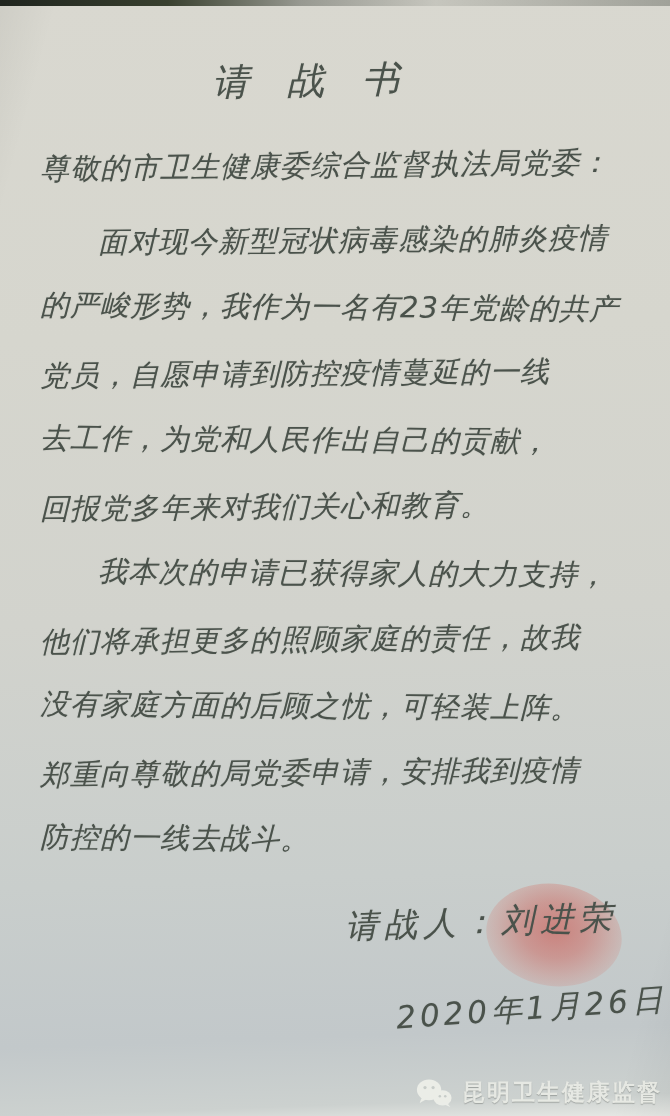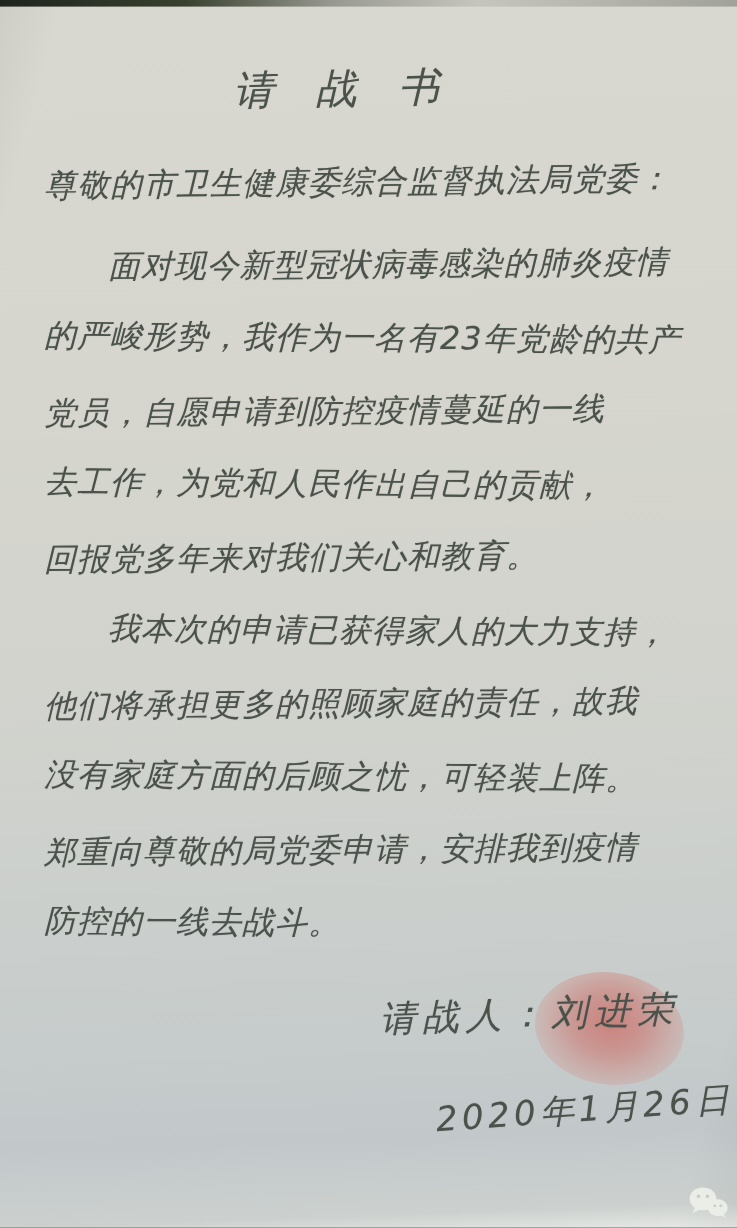--- a/index.html
+++ b/index.html
@@ -116,15 +116,16 @@
     <svg class="watermark-icon" viewBox="0 0 40 32" xmlns="http://www.w3.org/2000/svg">
       <ellipse cx="14.5" cy="12.5" rx="13.5" ry="11.5" fill="#eef0ea"></ellipse>
       <polygon points="7,20 4,27 13,22" fill="#eef0ea"></polygon>
       <circle cx="10" cy="10" r="1.8" fill="#c7ccc8"></circle>
       <circle cx="19" cy="10" r="1.8" fill="#c7ccc8"></circle>
       <ellipse cx="29.5" cy="21.5" rx="10" ry="8.5" fill="#eef0ea"></ellipse>
       <polygon points="35,27.5 38,31.5 31,28.5" fill="#eef0ea"></polygon>
       <circle cx="26.5" cy="19.5" r="1.4" fill="#c7ccc8"></circle>
       <circle cx="32.5" cy="19.5" r="1.4" fill="#c7ccc8"></circle>
     </svg>
+    <span class="watermark-text">昆明卫生健康监督</span>
   </div>
 
 </div>
 
 </body></html>

